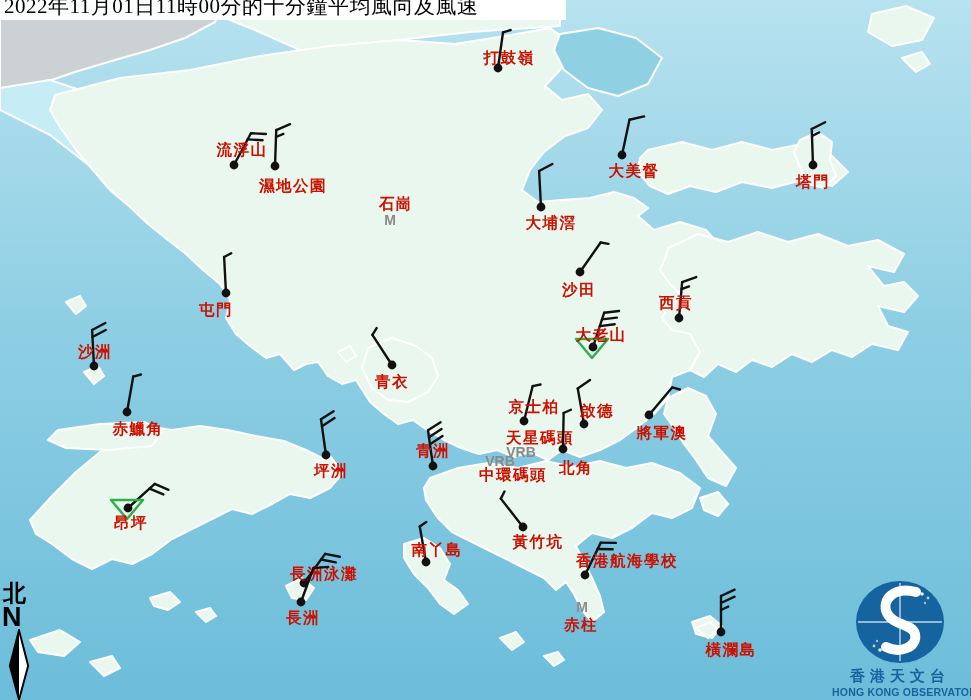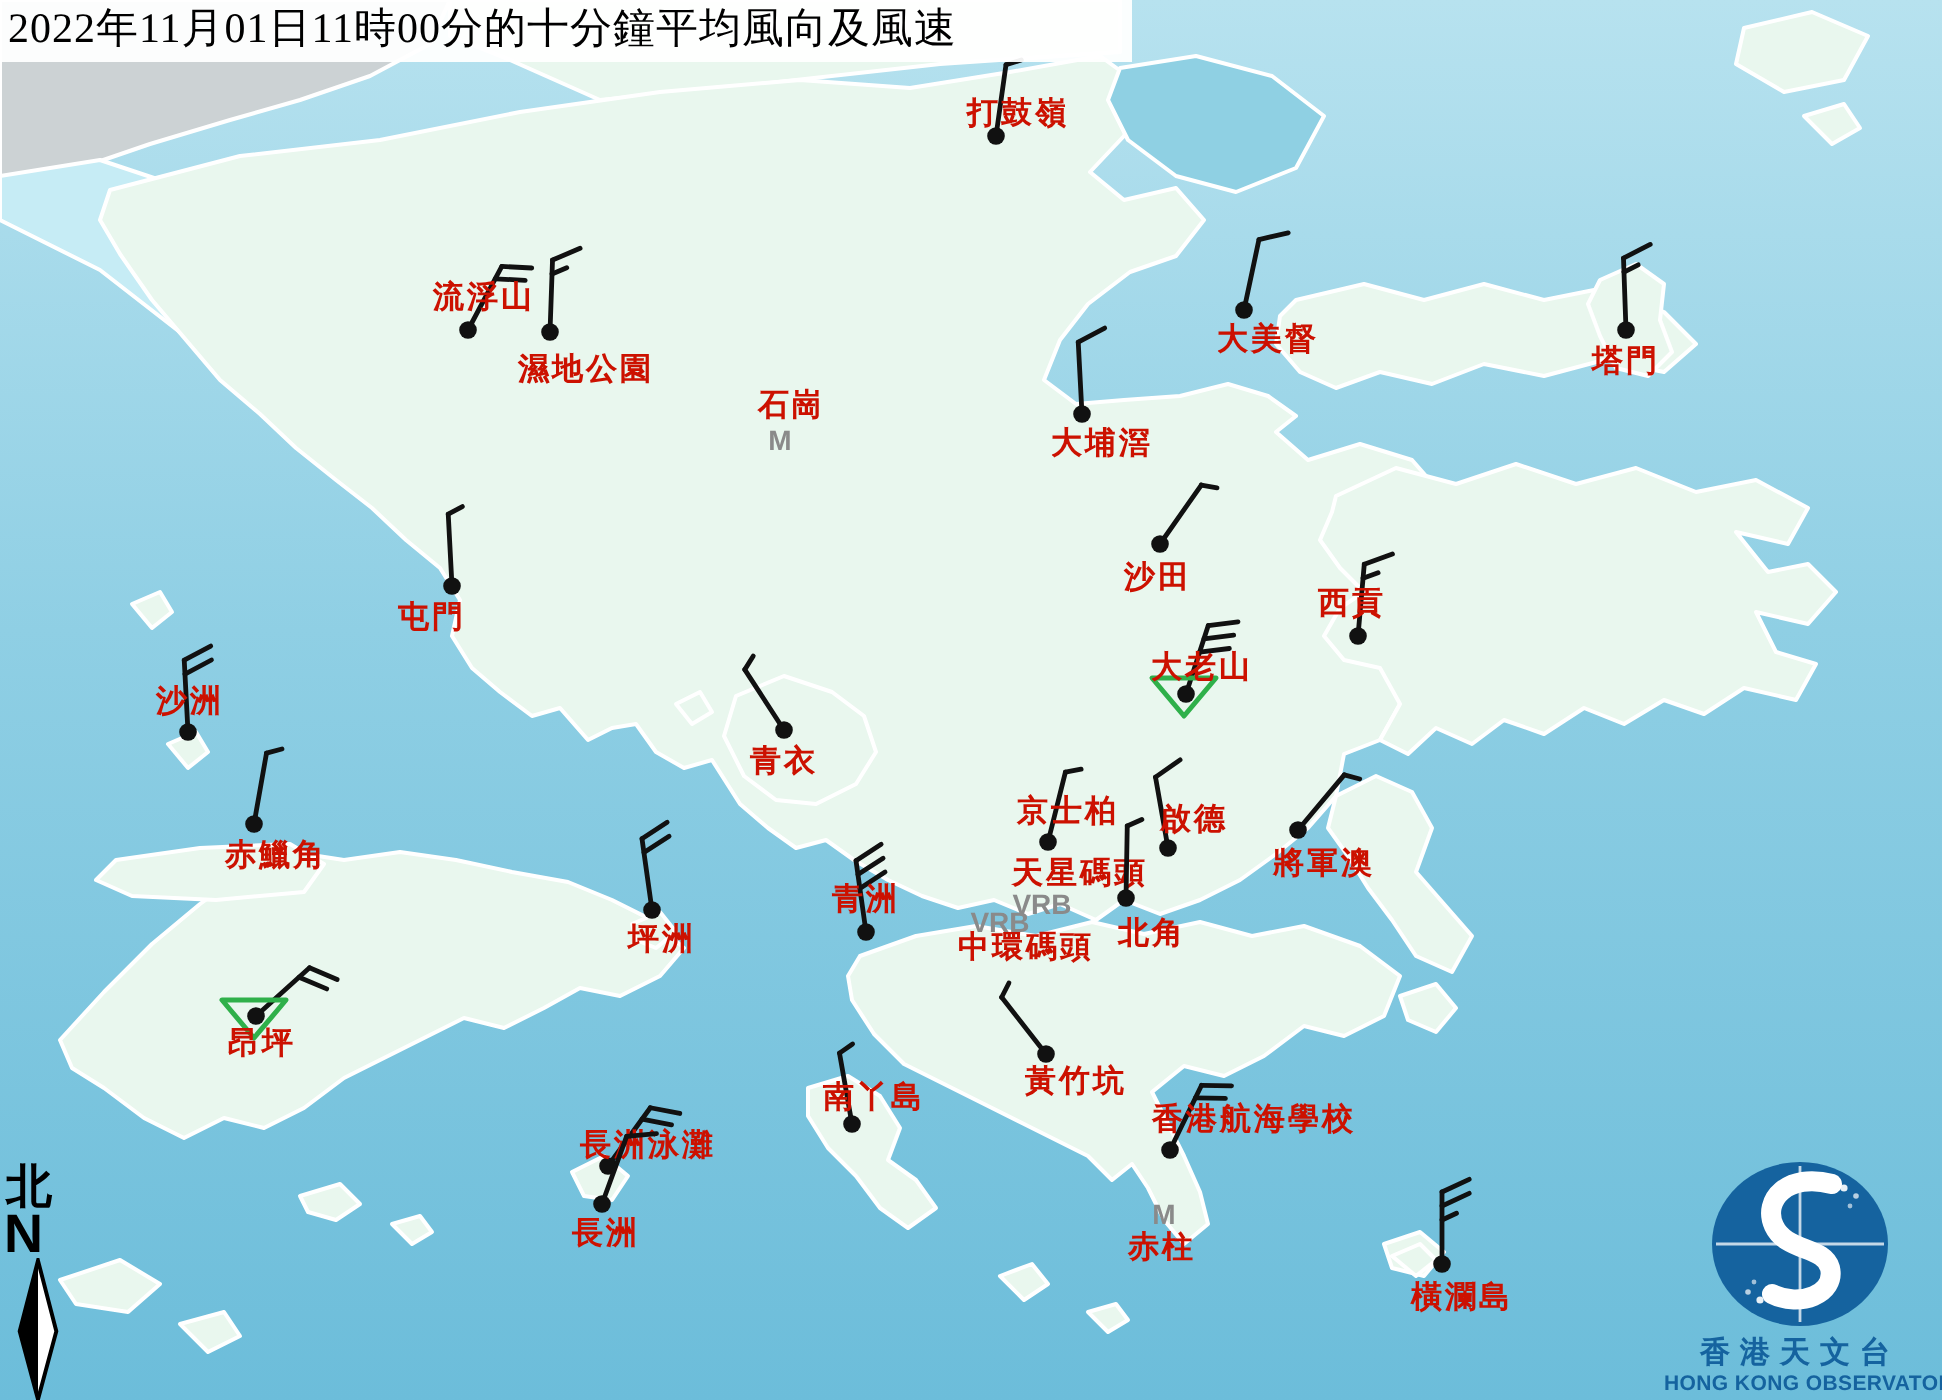--- a/index.html
+++ b/index.html
@@ -1,21 +1,21 @@
 <!DOCTYPE html>
 <html><head>
 <meta charset="utf-8">
 <style>
   html,body{margin:0;padding:0;}
   .stage{position:relative;width:971px;height:700px;overflow:hidden;
          font-family:"Liberation Sans",sans-serif;background:#7ec5de;}
   svg{display:block;}
   #map{position:absolute;left:0;top:0;}
-  .title-bar{position:absolute;left:0;top:0;width:566px;height:31px;
-             background:rgba(255,255,255,0.94);display:flex;align-items:flex-start;}
+  .title-bar{position:absolute;left:0;top:0;width:566px;height:20px;
+             background:rgba(255,255,255,0.94);display:flex;align-items:flex-end;}
   .title-bar span{font-family:"Liberation Serif",serif;font-size:21px;color:#000;
                   padding-left:4px;letter-spacing:0.5px;white-space:nowrap;}
   .north{position:absolute;left:2px;bottom:0;width:40px;height:118px;text-align:left;}
   .north .hanzi{font-family:"Liberation Serif",serif;font-size:23px;font-weight:bold;color:#000;line-height:1;margin-left:1px;}
   .north .letter{font-size:27px;font-weight:bold;color:#000;line-height:0.9;margin-left:0px;letter-spacing:0;}
   .logo{position:absolute;right:3px;bottom:2px;width:136px;text-align:center;}
   .logo .cn{color:#15639f;font-size:15px;font-weight:bold;letter-spacing:5px;
             font-family:Liberation Mono, monospace;margin-top:2px;white-space:nowrap;}
   .logo .en{color:#15639f;font-size:10.5px;font-weight:bold;letter-spacing:0.2px;white-space:nowrap;}
   .station-label{font-family:"Liberation Serif",serif;font-weight:bold;}

